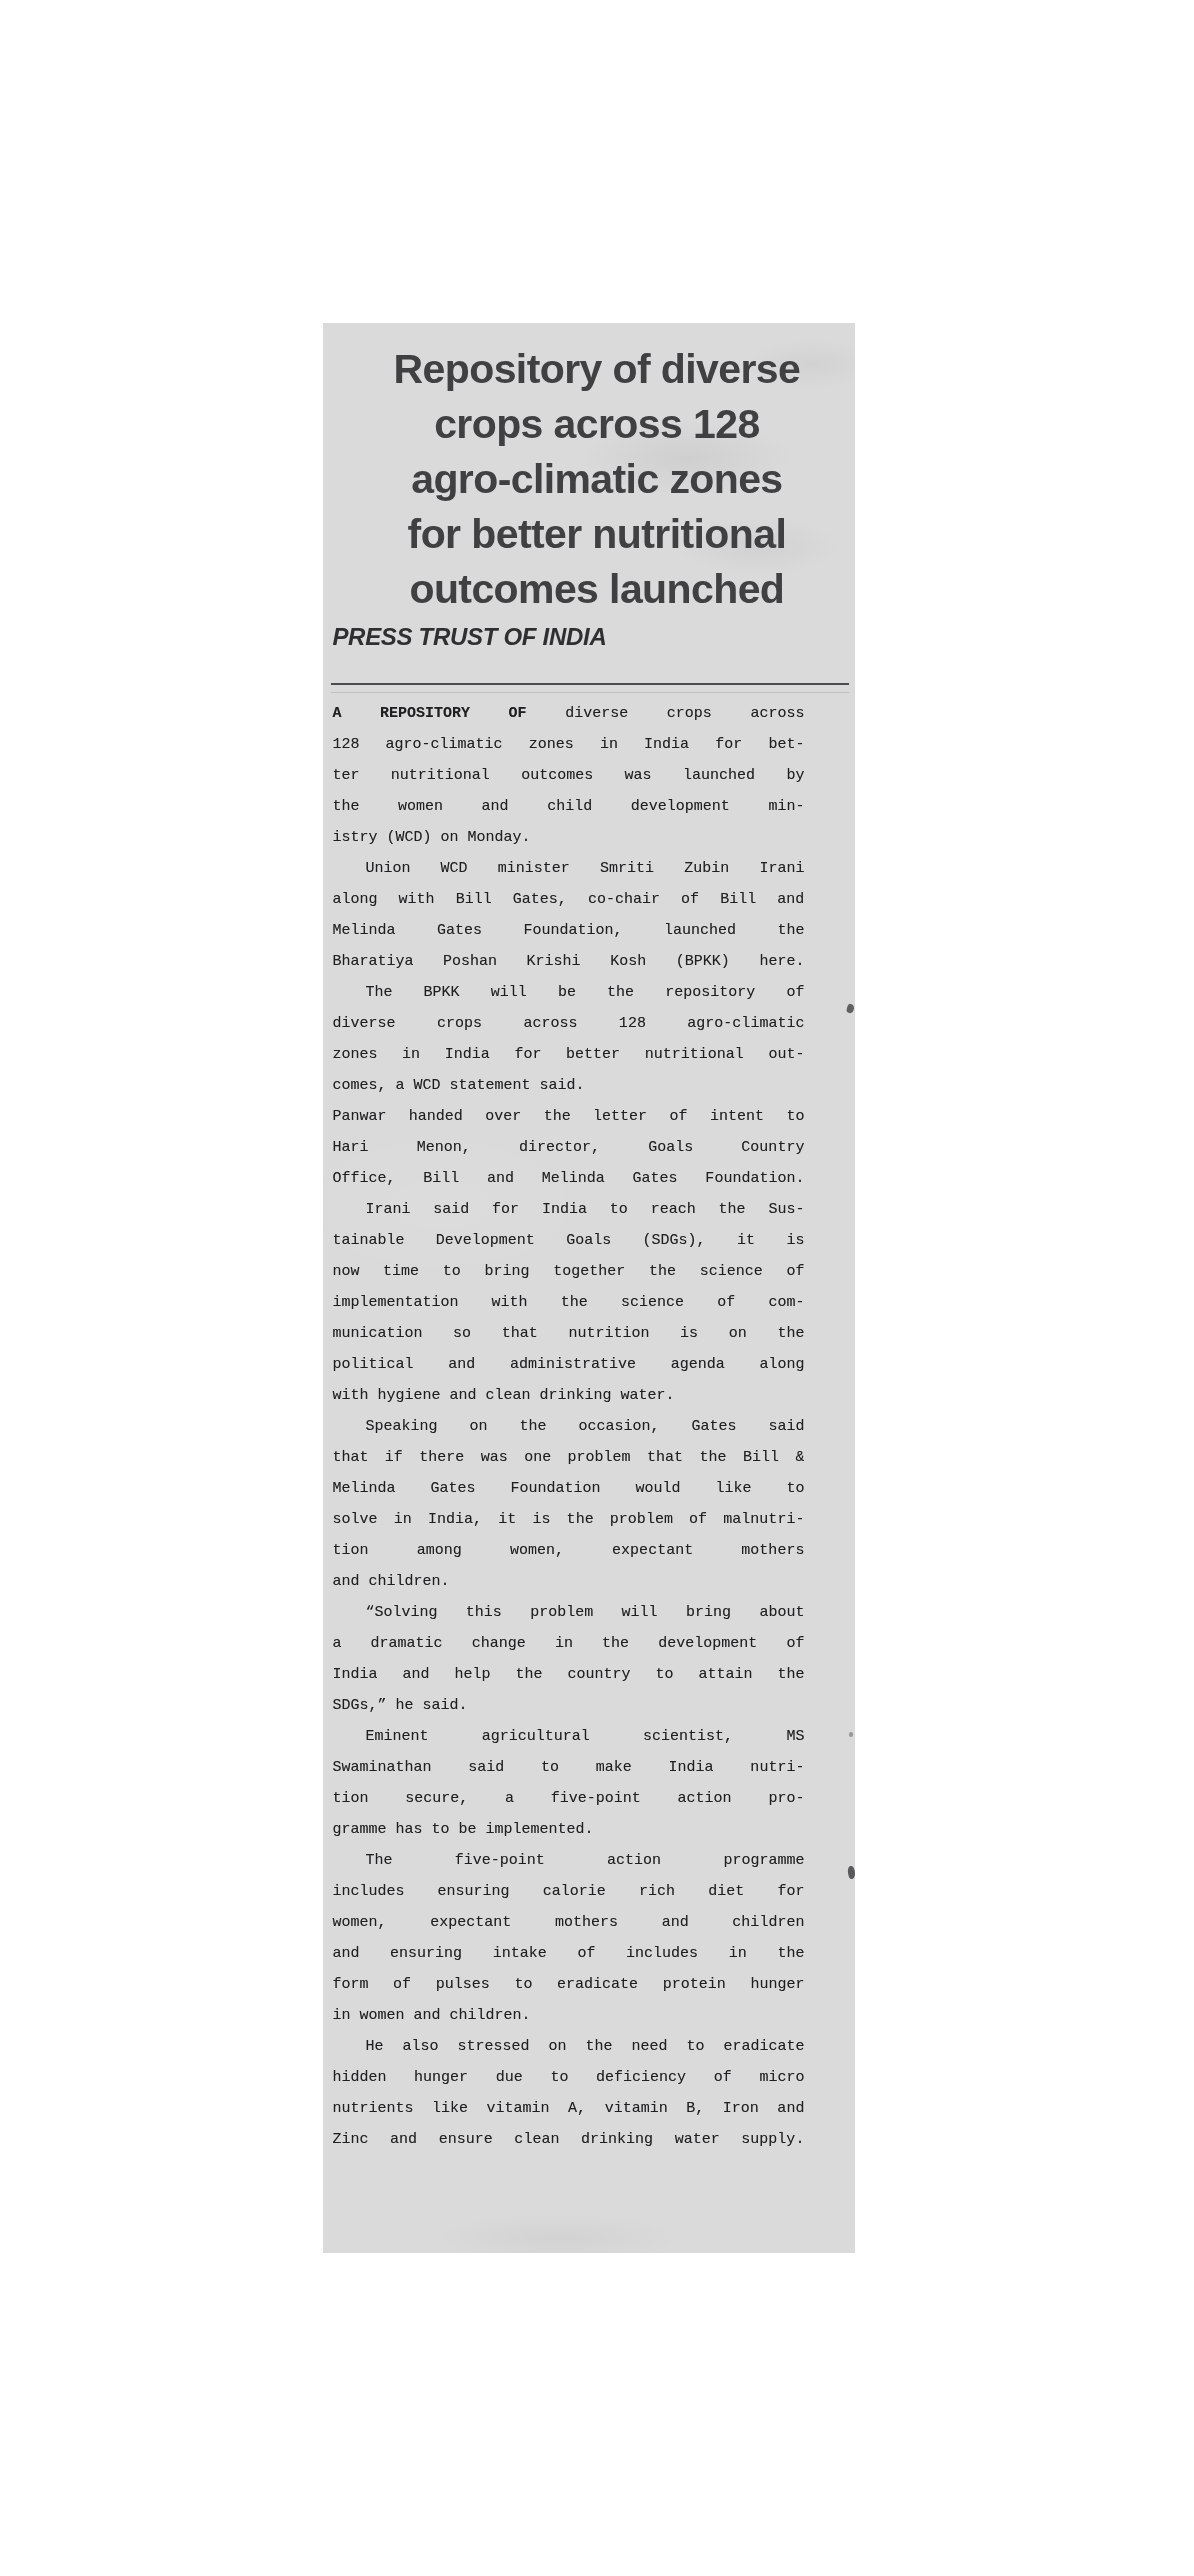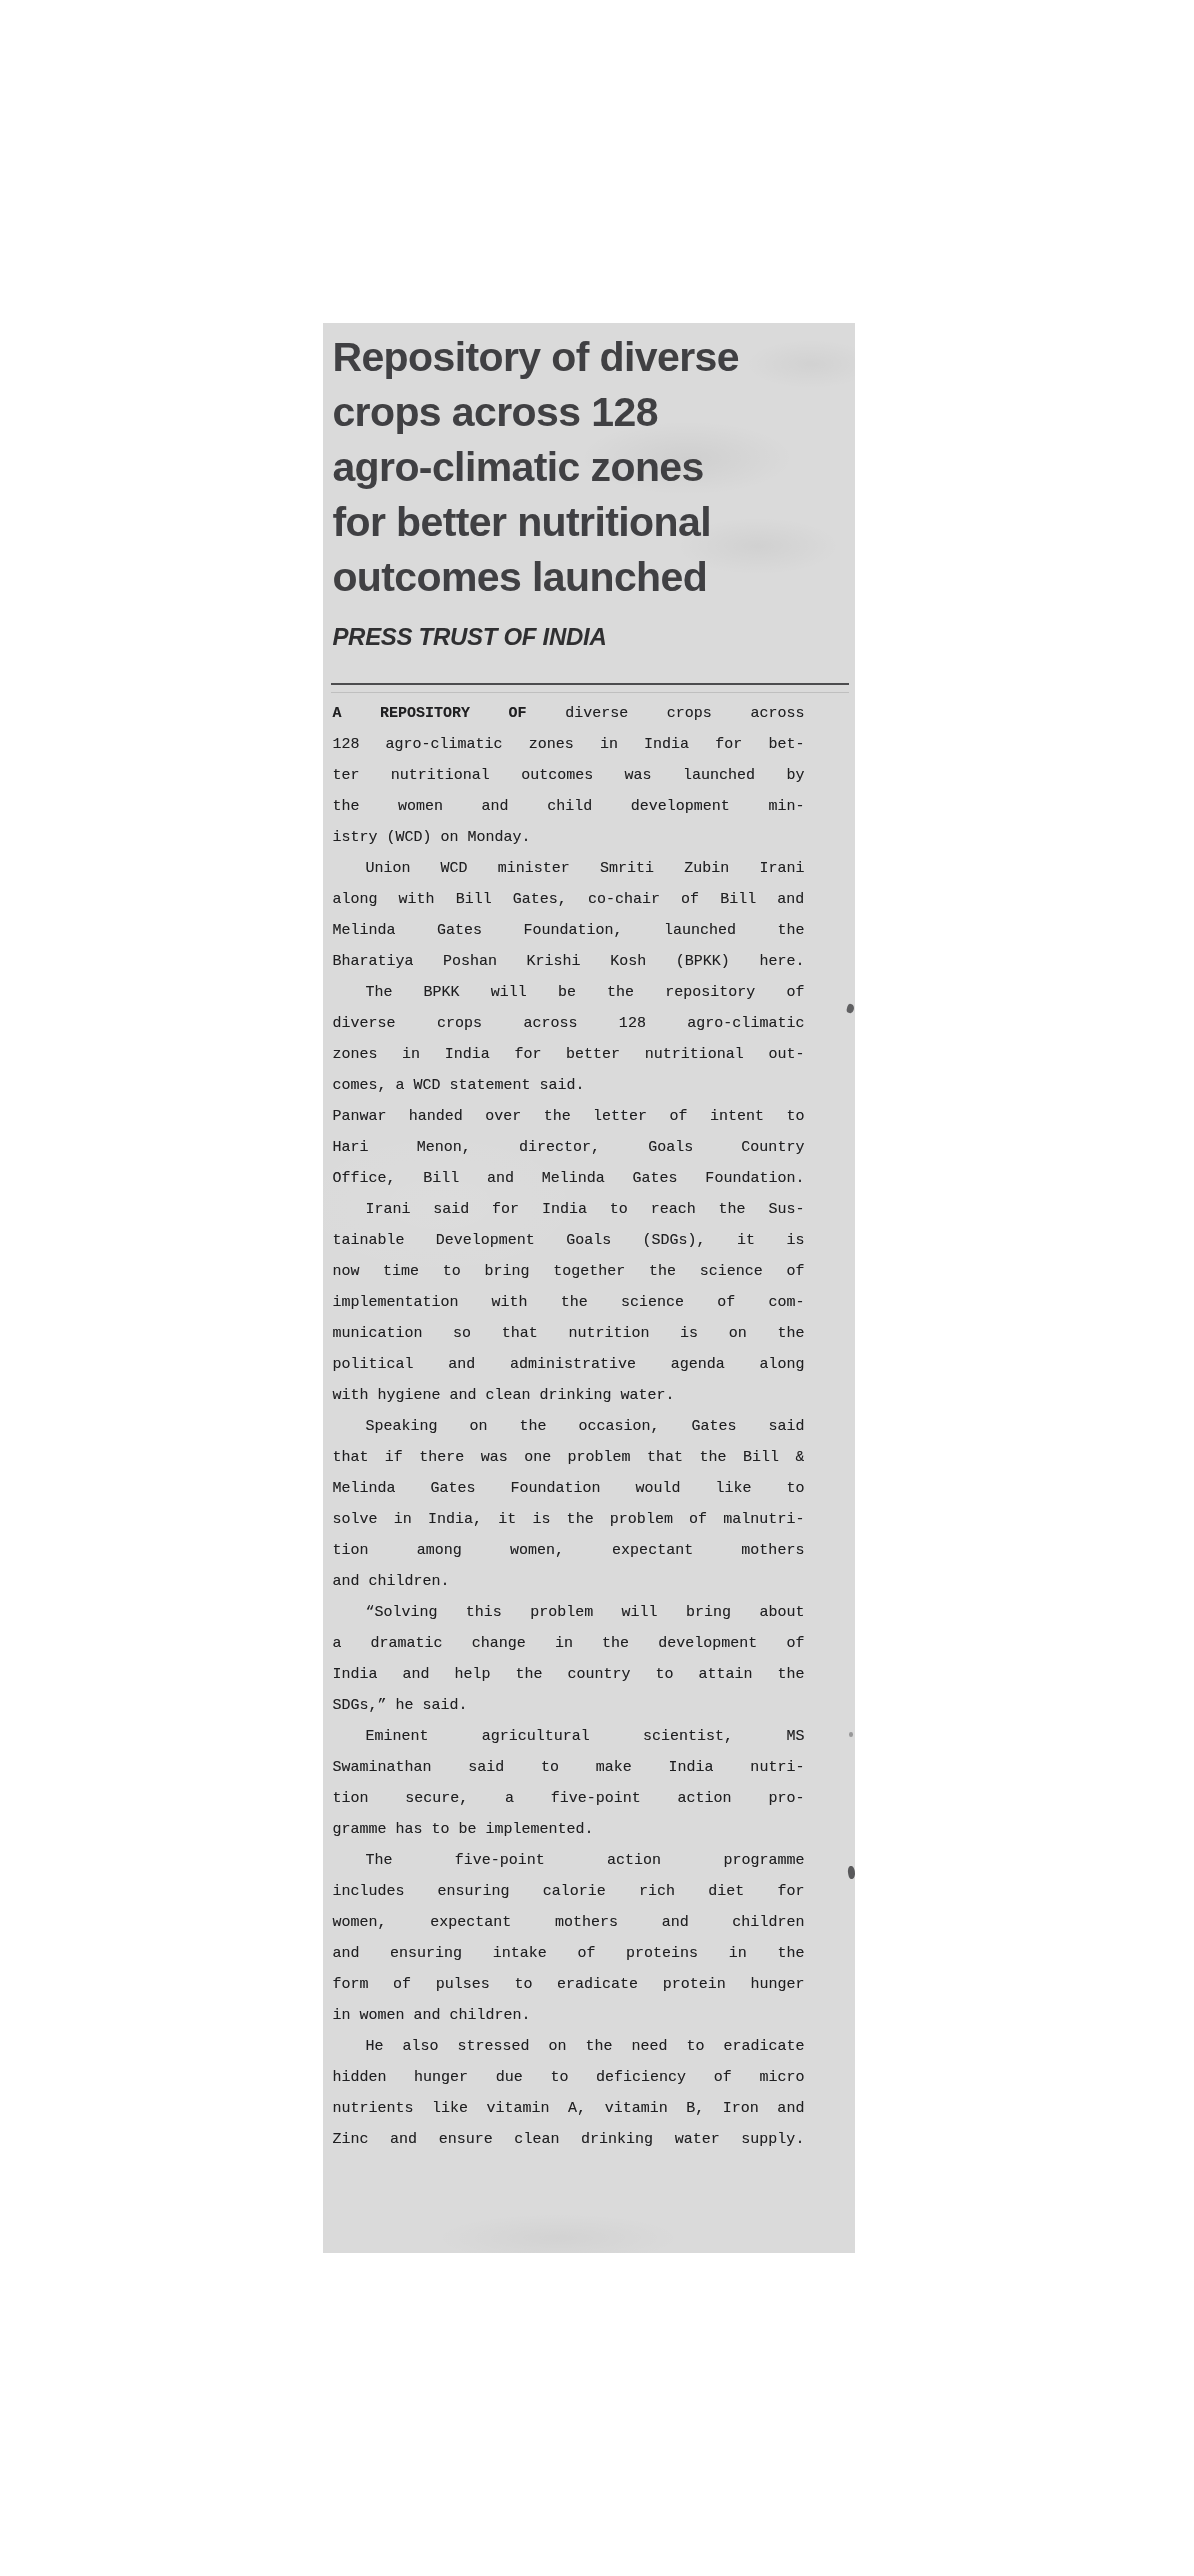--- a/index.html
+++ b/index.html
@@ -7,23 +7,23 @@
         font-family:"Liberation Serif", serif;}
   .clipping{position:absolute;left:323px;top:323px;width:532px;height:1930px;
         background:
           radial-gradient(153px 53px at 364px 135px, rgba(0,0,0,0.05), rgba(0,0,0,0) 70%),
           radial-gradient(117px 41px at 435px 223px, rgba(0,0,0,0.045), rgba(0,0,0,0) 70%),
           radial-gradient(176px 35px at 235px 1915px, rgba(0,0,0,0.035), rgba(0,0,0,0) 70%),
           radial-gradient(94px 35px at 488px 41px, rgba(0,0,0,0.04), rgba(0,0,0,0) 70%),
           radial-gradient(235px 117px at 117px 881px, rgba(255,255,255,0.06), rgba(0,0,0,0) 70%),
           #dadada;}
   
-  .headline{position:absolute;left:9.4px;top:7px;width:505px;margin:0;
+  .headline{position:absolute;left:9.4px;top:7px;width:505px;margin:12px;
         font-family:"Liberation Sans", sans-serif;font-weight:bold;
-        font-size:41px;line-height:55px;letter-spacing:-0.6px;color:#404043;}
+        font-size:41px;line-height:55px;letter-spacing:-0.6px;color:#404043;text-align:center;}
   .hl{white-space:nowrap;}
   
   .byline{position:absolute;left:9.4px;top:300px;width:505px;
         font-family:"Liberation Sans", sans-serif;font-weight:bold;
         font-size:24px;line-height:28px;letter-spacing:-0.3px;color:#2f2f31;white-space:nowrap;font-style:italic;}
   .dateline{position:absolute;left:9.4px;top:329px;width:505px;
         font-family:"Liberation Sans", sans-serif;font-weight:normal;
         font-size:24px;line-height:28px;color:#38383a;white-space:nowrap;}
   .rule{position:absolute;left:8.2px;top:360px;width:518px;height:2.3px;background:#4c4c4e;}
   .rule-faint{position:absolute;left:8.2px;top:369px;width:518px;height:1.2px;background:rgba(0,0,0,0.12);}
@@ -94,21 +94,21 @@
         <div class="body-line j">a dramatic change in the development of</div>
         <div class="body-line j">India and help the country to attain the</div>
         <div class="body-line left">SDGs,” he said.</div>
         <div class="body-line j indent">Eminent agricultural scientist, MS</div>
         <div class="body-line j">Swaminathan said to make India nutri-</div>
         <div class="body-line j">tion secure, a five-point action pro-</div>
         <div class="body-line left">gramme has to be implemented.</div>
         <div class="body-line j indent">The five-point action programme</div>
         <div class="body-line j">includes ensuring calorie rich diet for</div>
         <div class="body-line j">women, expectant mothers and children</div>
-        <div class="body-line j">and ensuring intake of proteins in the</div>
+        <div class="body-line j">and ensuring intake of includes in the</div>
         <div class="body-line j">form of pulses to eradicate protein hunger</div>
         <div class="body-line left">in women and children.</div>
         <div class="body-line j indent">He also stressed on the need to eradicate</div>
         <div class="body-line j">hidden hunger due to deficiency of micro</div>
         <div class="body-line j">nutrients like vitamin A, vitamin B, Iron and</div>
         <div class="body-line j">Zinc and ensure clean drinking water supply.</div>
       </section>
 
     <span class="speck speck-1"></span>
     <span class="speck speck-2"></span>

